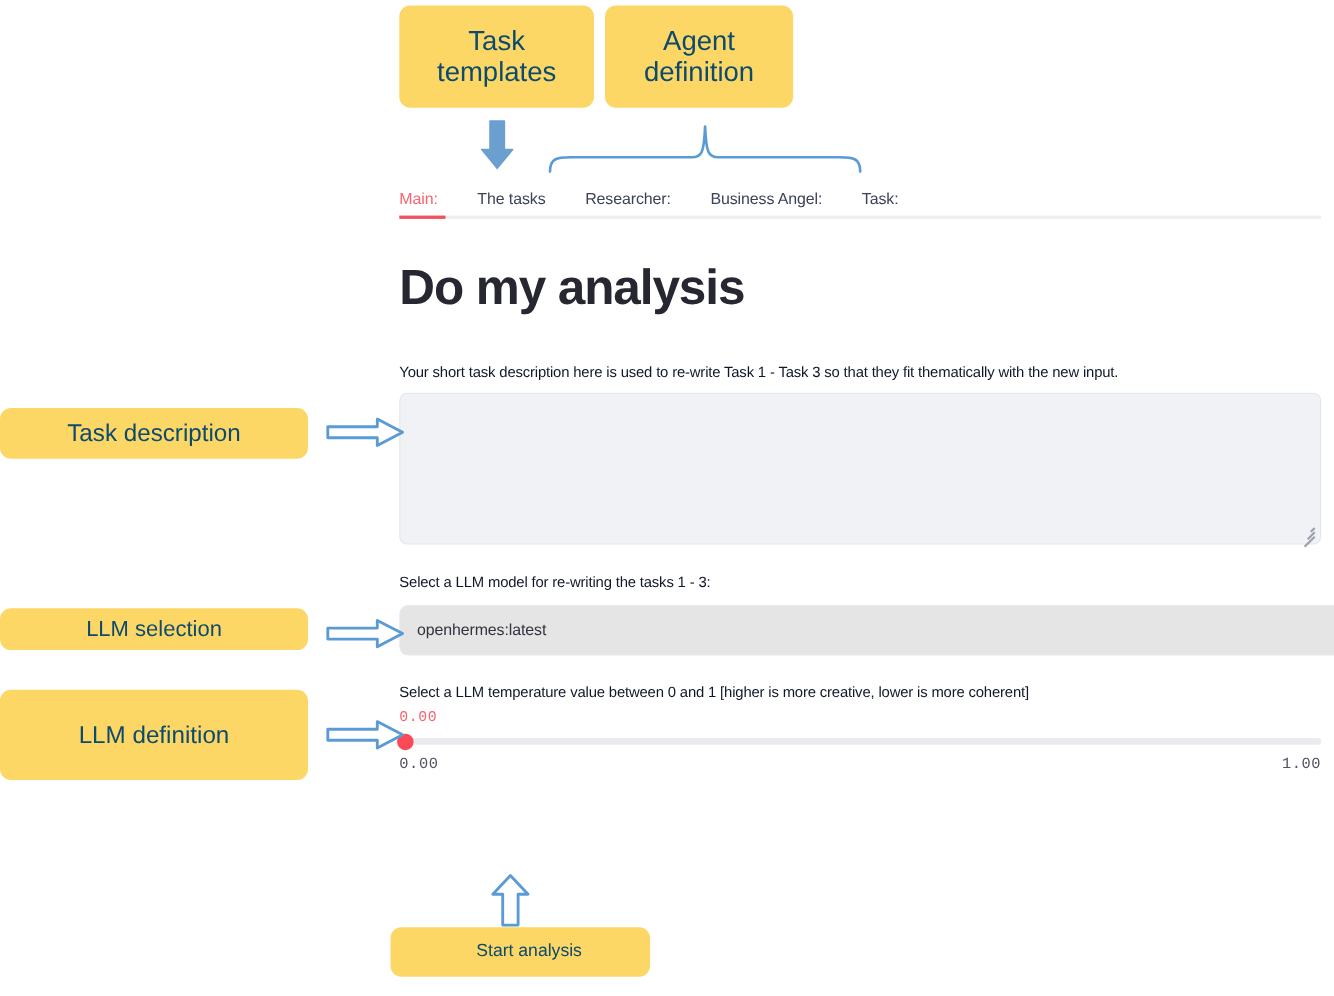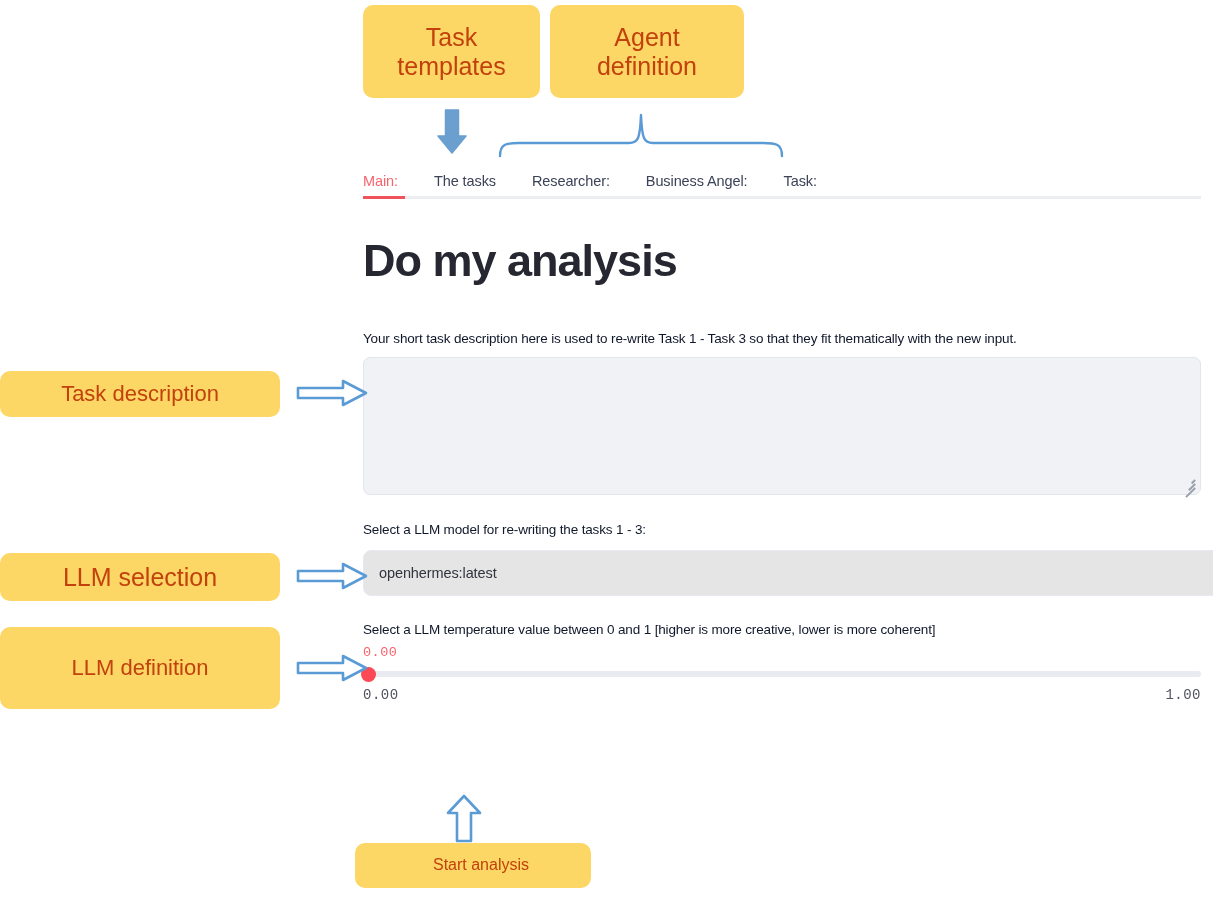--- a/index.html
+++ b/index.html
@@ -232,40 +232,40 @@
   }
 
   
   .anno-box {
     position: absolute;
     background: #fcd766;
     border-radius: 10px;
     display: flex;
     align-items: center;
     justify-content: center;
-    color: #c2410c;
+    color: #0c4a6e;
     font-family: "Liberation Sans", sans-serif;
     text-align: center;
     line-height: 1.15;
   }
   #anno-task-templates {
     left: 363px; top: 5px; width: 177px; height: 93px;
     font-size: 25px;
   }
   #anno-agent-definition {
-    left: 550px; top: 5px; width: 194px; height: 93px;
+    left: 550px; top: 5px; width: 171px; height: 93px;
     font-size: 25px;
   }
   #anno-task-description {
     left: 0px; top: 371px; width: 280px; height: 46px;
     font-size: 22px;
   }
   #anno-llm-selection {
-    left: 0px; top: 553px; width: 280px; height: 48px;
-    font-size: 25px;
+    left: 0px; top: 553px; width: 280px; height: 38px;
+    font-size: 20px;
   }
   #anno-llm-temperature {
     left: 0px; top: 627px; width: 280px; height: 82px;
     font-size: 22px;
   }
   #anno-start-analysis {
     left: 355px; top: 843px; width: 220px; height: 45px;
     font-size: 16px;
     padding-left: 16px;
   }

